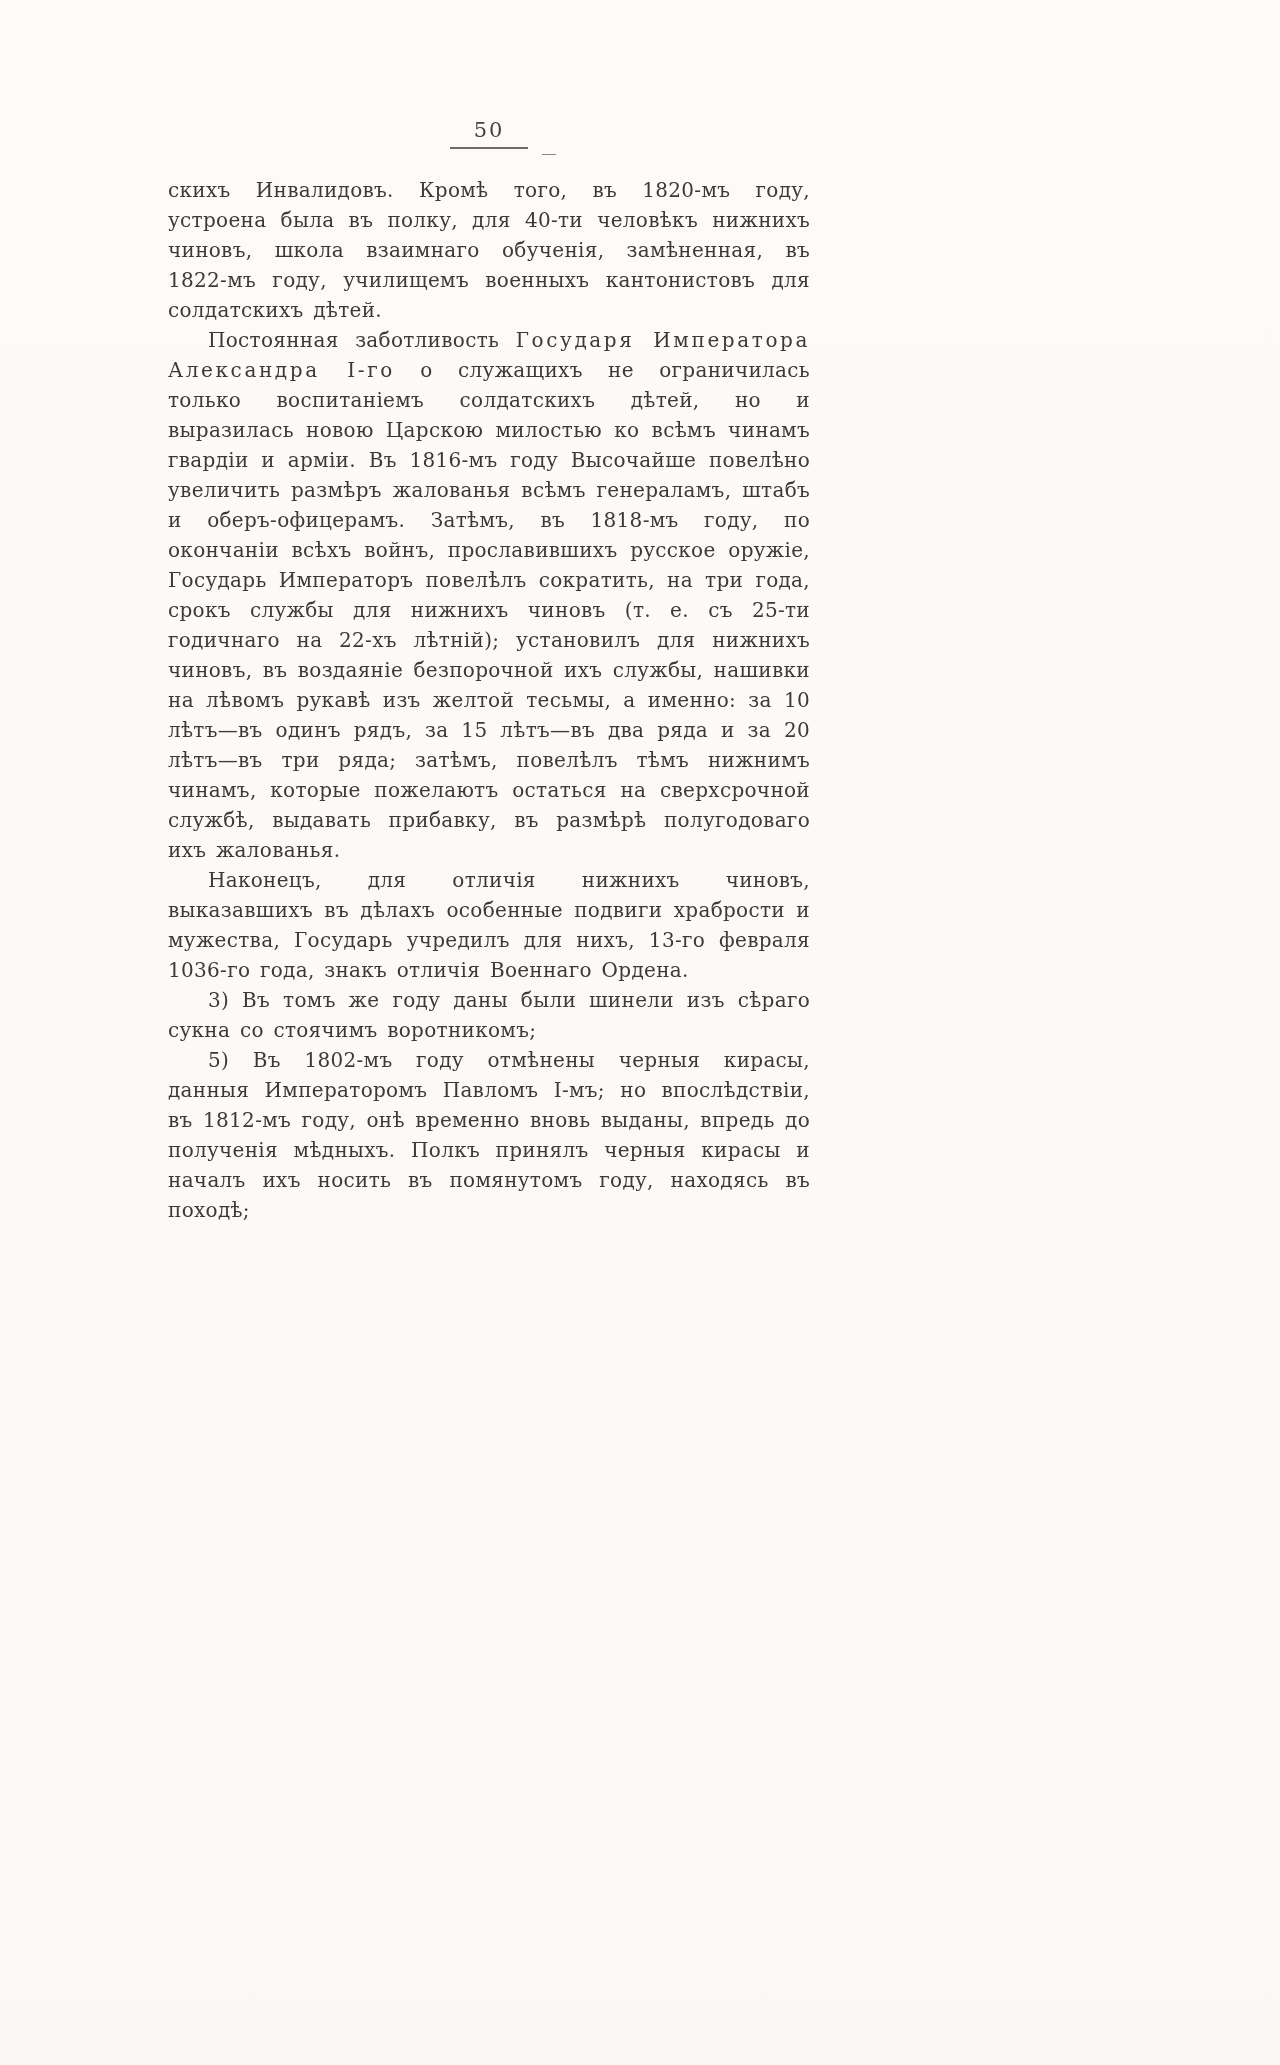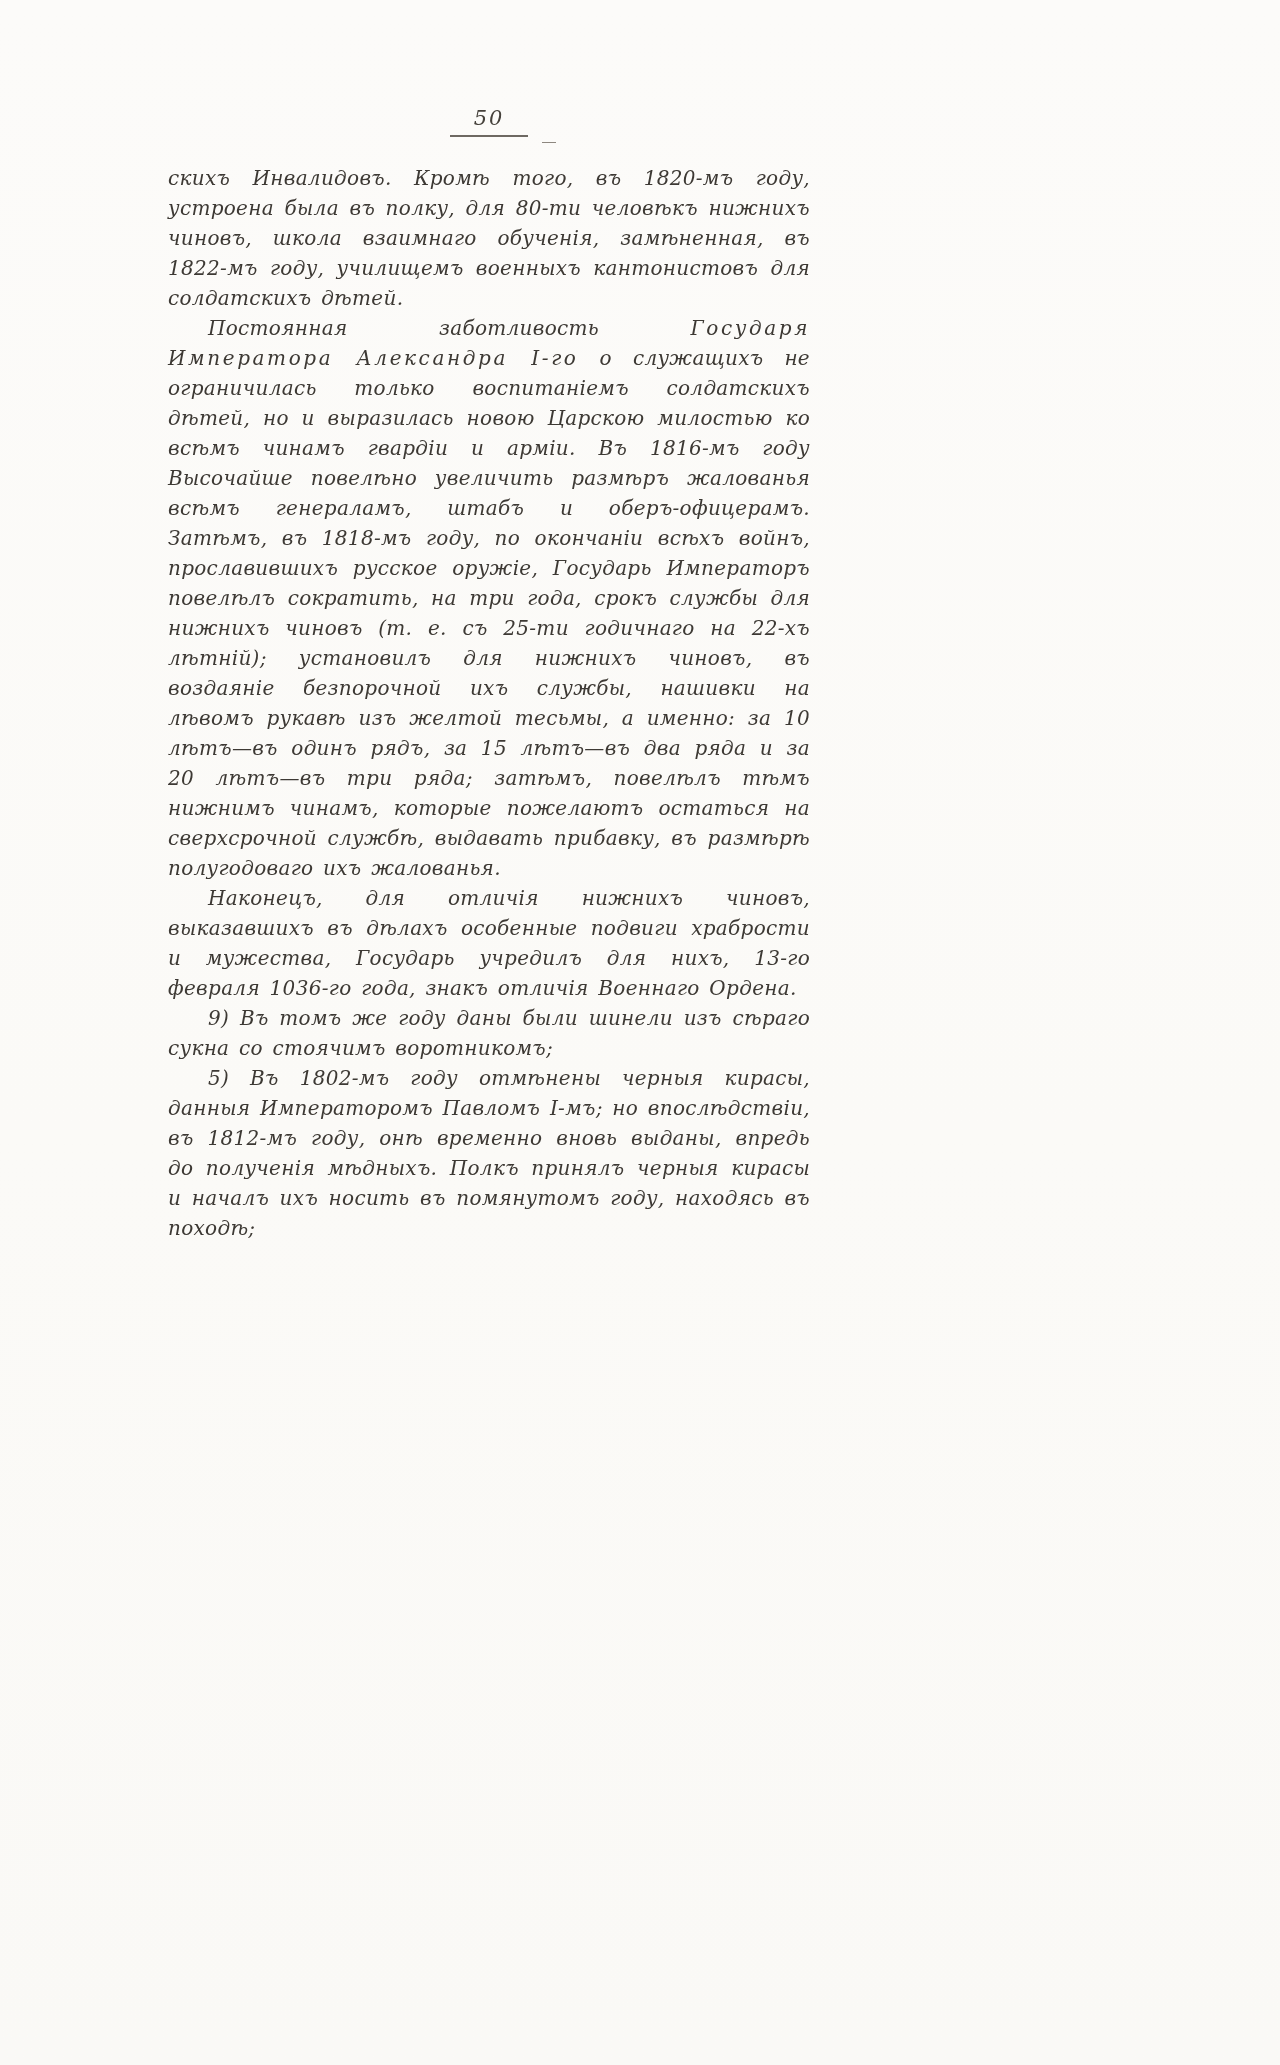--- a/index.html
+++ b/index.html
@@ -16,23 +16,22 @@
     overflow: hidden;
   }
   .page {
     position: absolute;
     inset: 0;
     background: linear-gradient(180deg, #fcfbf9 0%, #fbfaf7 55%, #faf9f6 100%);
   }
   .page-content {
     position: absolute;
     left: 168px;
-    top: 4px;
+    top: 16px;
     width: 642px;
-    font-style: italic;
   }
   .page-header {
     text-align: center;
     padding-top: 102px;
   }
   .page-number {
     font-size: 21px;
     letter-spacing: 2px;
     color: #45413b;
     display: inline-block;
@@ -77,21 +76,21 @@
 
 <div class="page">
   <div class="page-content">
 
     <div class="page-header">
       <div class="page-number">50</div>
       <div class="page-rule"></div>
     </div>
 
     <div class="text-block">
-      <p class="para no-indent"><span>скихъ Инвалидовъ. Кромѣ того, въ 1820-мъ году, устроена была въ полку, для 80-ти человѣкъ нижнихъ чиновъ, школа взаимнаго обученія, замѣненная, въ 1822-мъ году, училищемъ военныхъ кантонистовъ для солдатскихъ дѣтей.</span></p>
+      <p class="para no-indent"><span>скихъ Инвалидовъ. Кромѣ того, въ 1820-мъ году, устроена была въ полку, для 40-ти человѣкъ нижнихъ чиновъ, школа взаимнаго обученія, замѣненная, въ 1822-мъ году, училищемъ военныхъ кантонистовъ для солдатскихъ дѣтей.</span></p>
       <p class="para"><span>Постоянная заботливость </span><span class="spaced">Государя Императора Александра I-го</span><span> о служащихъ не ограничилась только воспитаніемъ солдатскихъ дѣтей, но и выразилась новою Царскою милостью ко всѣмъ чинамъ гвардіи и арміи. Въ 1816-мъ году Высочайше повелѣно увеличить размѣръ жалованья всѣмъ генераламъ, штабъ и оберъ-офицерамъ. Затѣмъ, въ 1818-мъ году, по окончаніи всѣхъ войнъ, прославившихъ русское оружіе, Государь Императоръ повелѣлъ сократить, на три года, срокъ службы для нижнихъ чиновъ (т. е. съ 25-ти годичнаго на 22-хъ лѣтній); установилъ для нижнихъ чиновъ, въ воздаяніе безпорочной ихъ службы, нашивки на лѣвомъ рукавѣ изъ желтой тесьмы, а именно: за 10 лѣтъ—въ одинъ рядъ, за 15 лѣтъ—въ два ряда и за 20 лѣтъ—въ три ряда; затѣмъ, повелѣлъ тѣмъ нижнимъ чинамъ, которые пожелаютъ остаться на сверхсрочной службѣ, выдавать прибавку, въ размѣрѣ полугодоваго ихъ жалованья.</span></p>
       <p class="para"><span>Наконецъ, для отличія нижнихъ чиновъ, выказавшихъ въ дѣлахъ особенные подвиги храбрости и мужества, Государь учредилъ для нихъ, 13-го февраля 1036-го года, знакъ отличія Военнаго Ордена.</span></p>
-      <p class="para"><span>9) Въ томъ же году даны были шинели изъ сѣраго сукна со стоячимъ воротникомъ;</span></p>
+      <p class="para"><span>3) Въ томъ же году даны были шинели изъ сѣраго сукна со стоячимъ воротникомъ;</span></p>
       <p class="para"><span>5) Въ 1802-мъ году отмѣнены черныя кирасы, данныя Императоромъ Павломъ I-мъ; но впослѣдствіи, въ 1812-мъ году, онѣ временно вновь выданы, впредь до полученія мѣдныхъ. Полкъ принялъ черныя кирасы и началъ ихъ носить въ помянутомъ году, находясь въ походѣ;</span></p>
     </div>
 
   </div>
 </div>
 
 </body></html>

